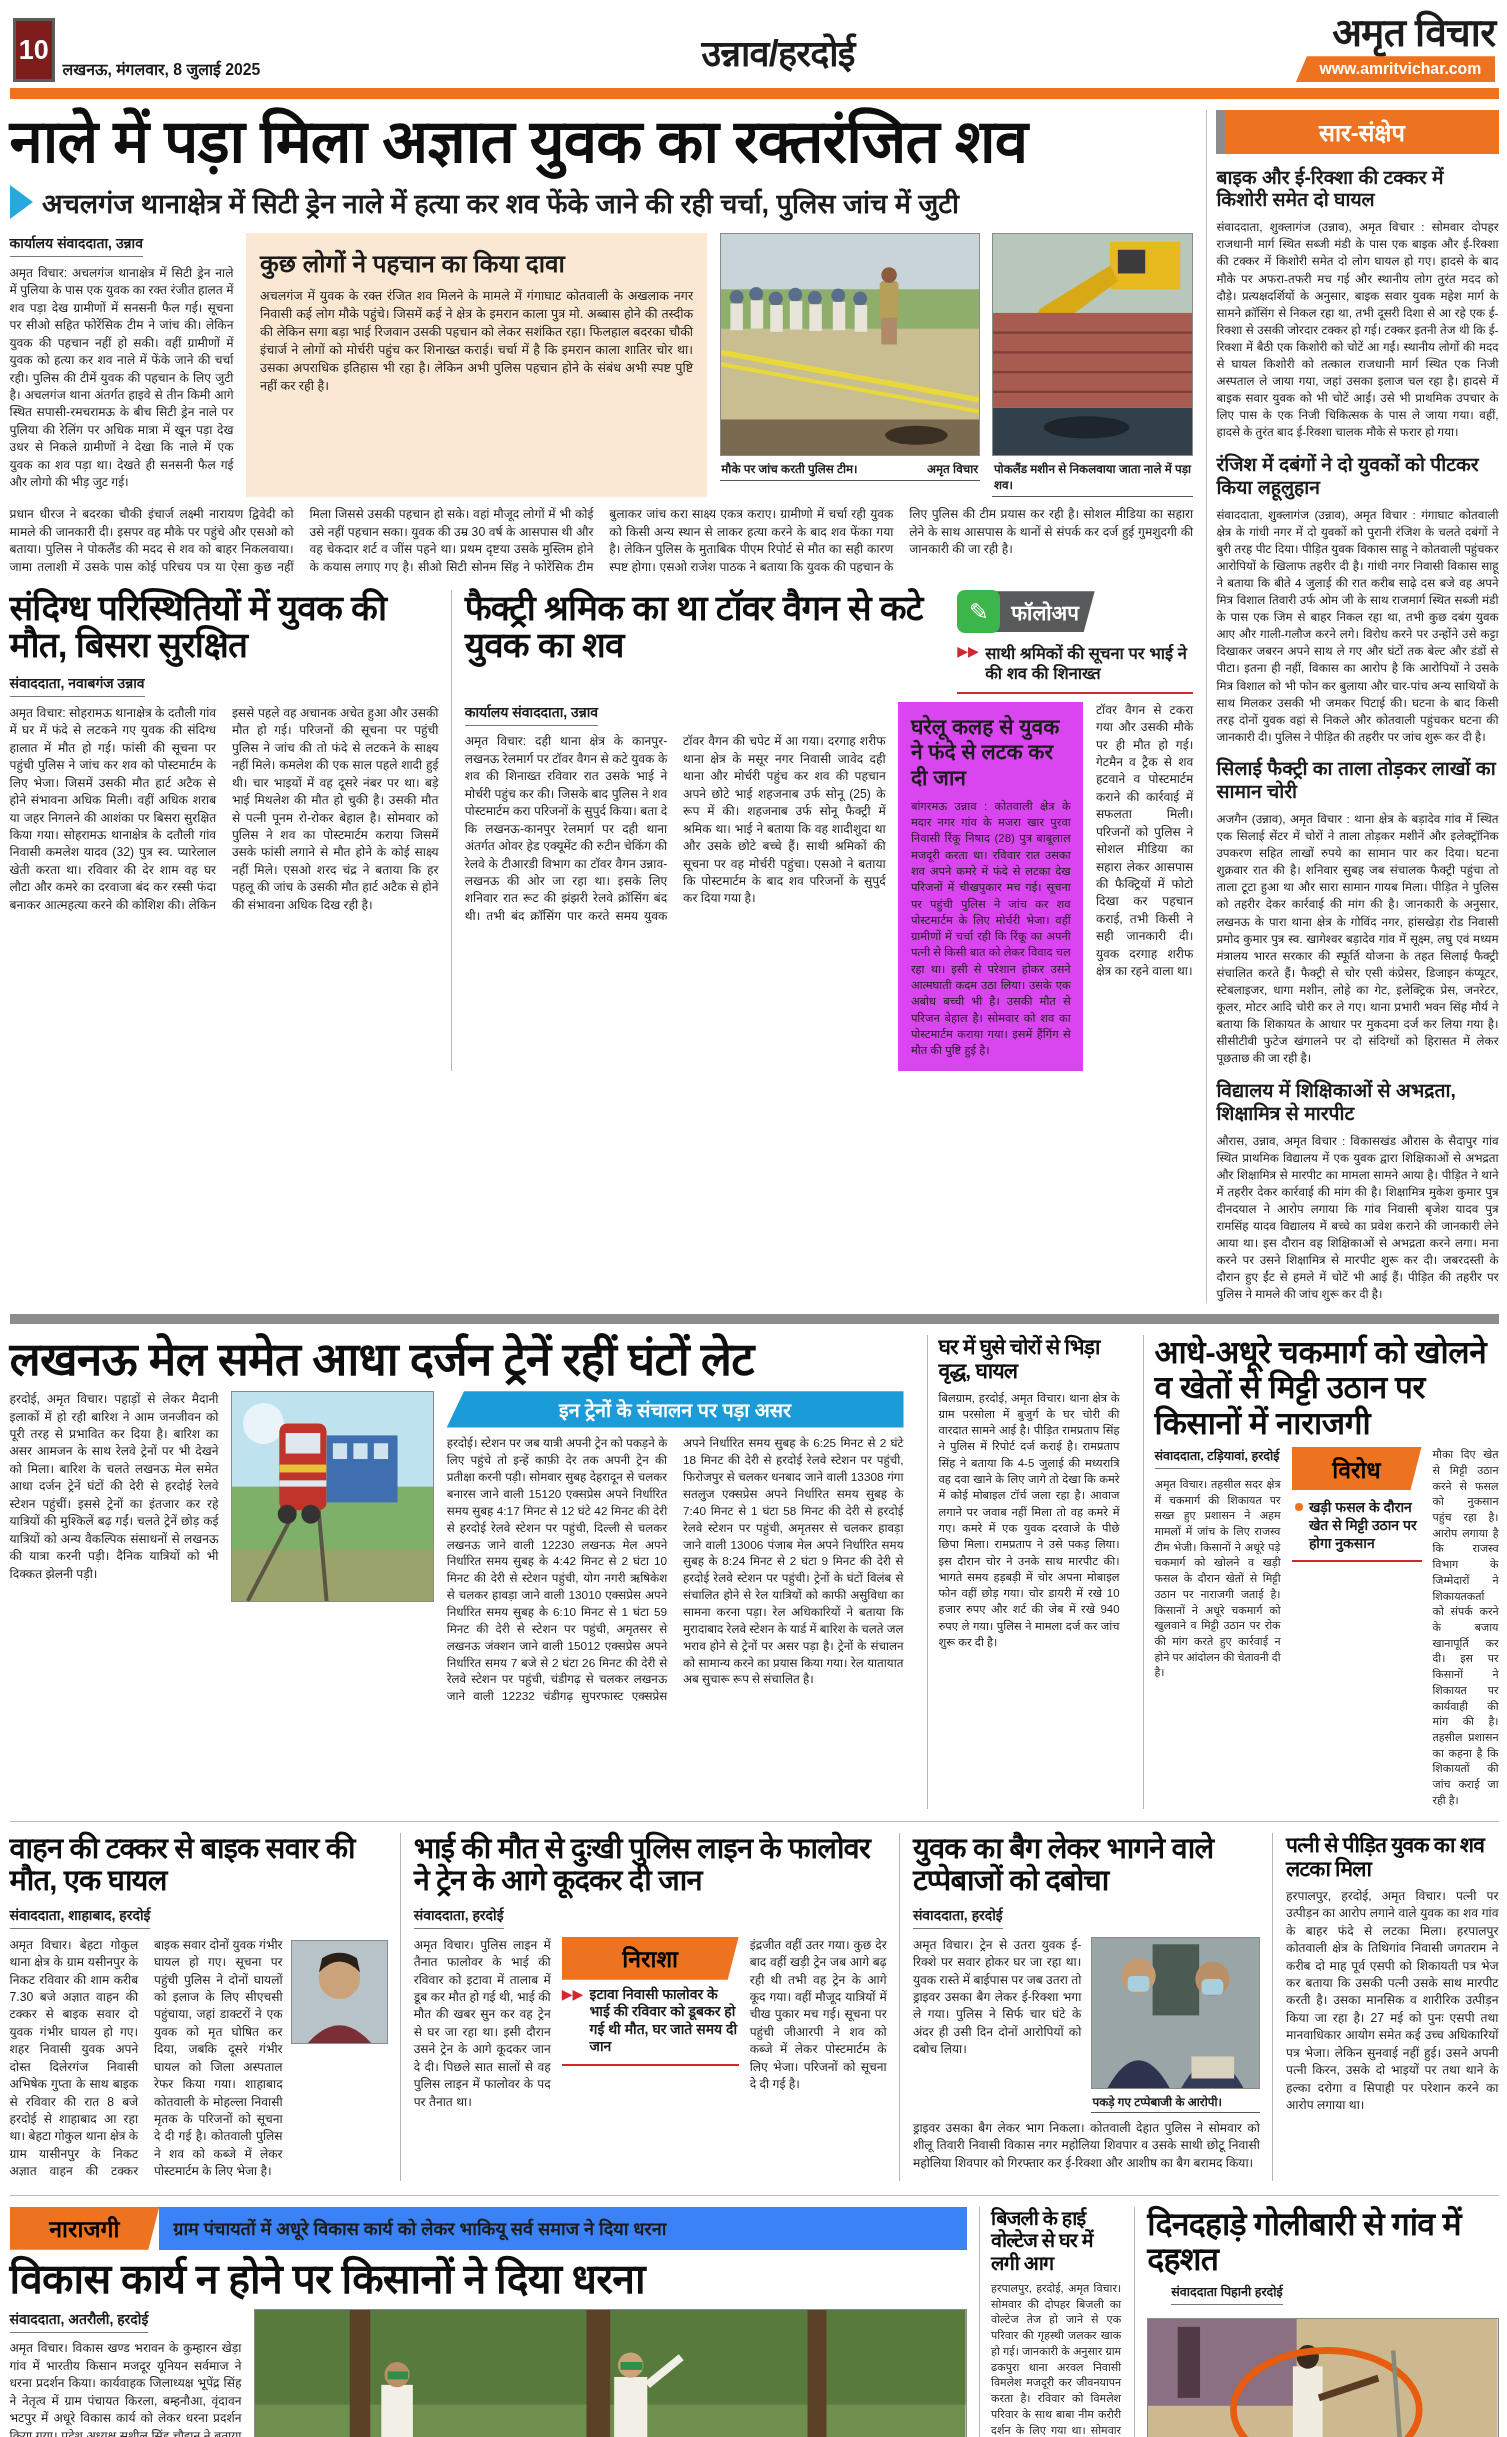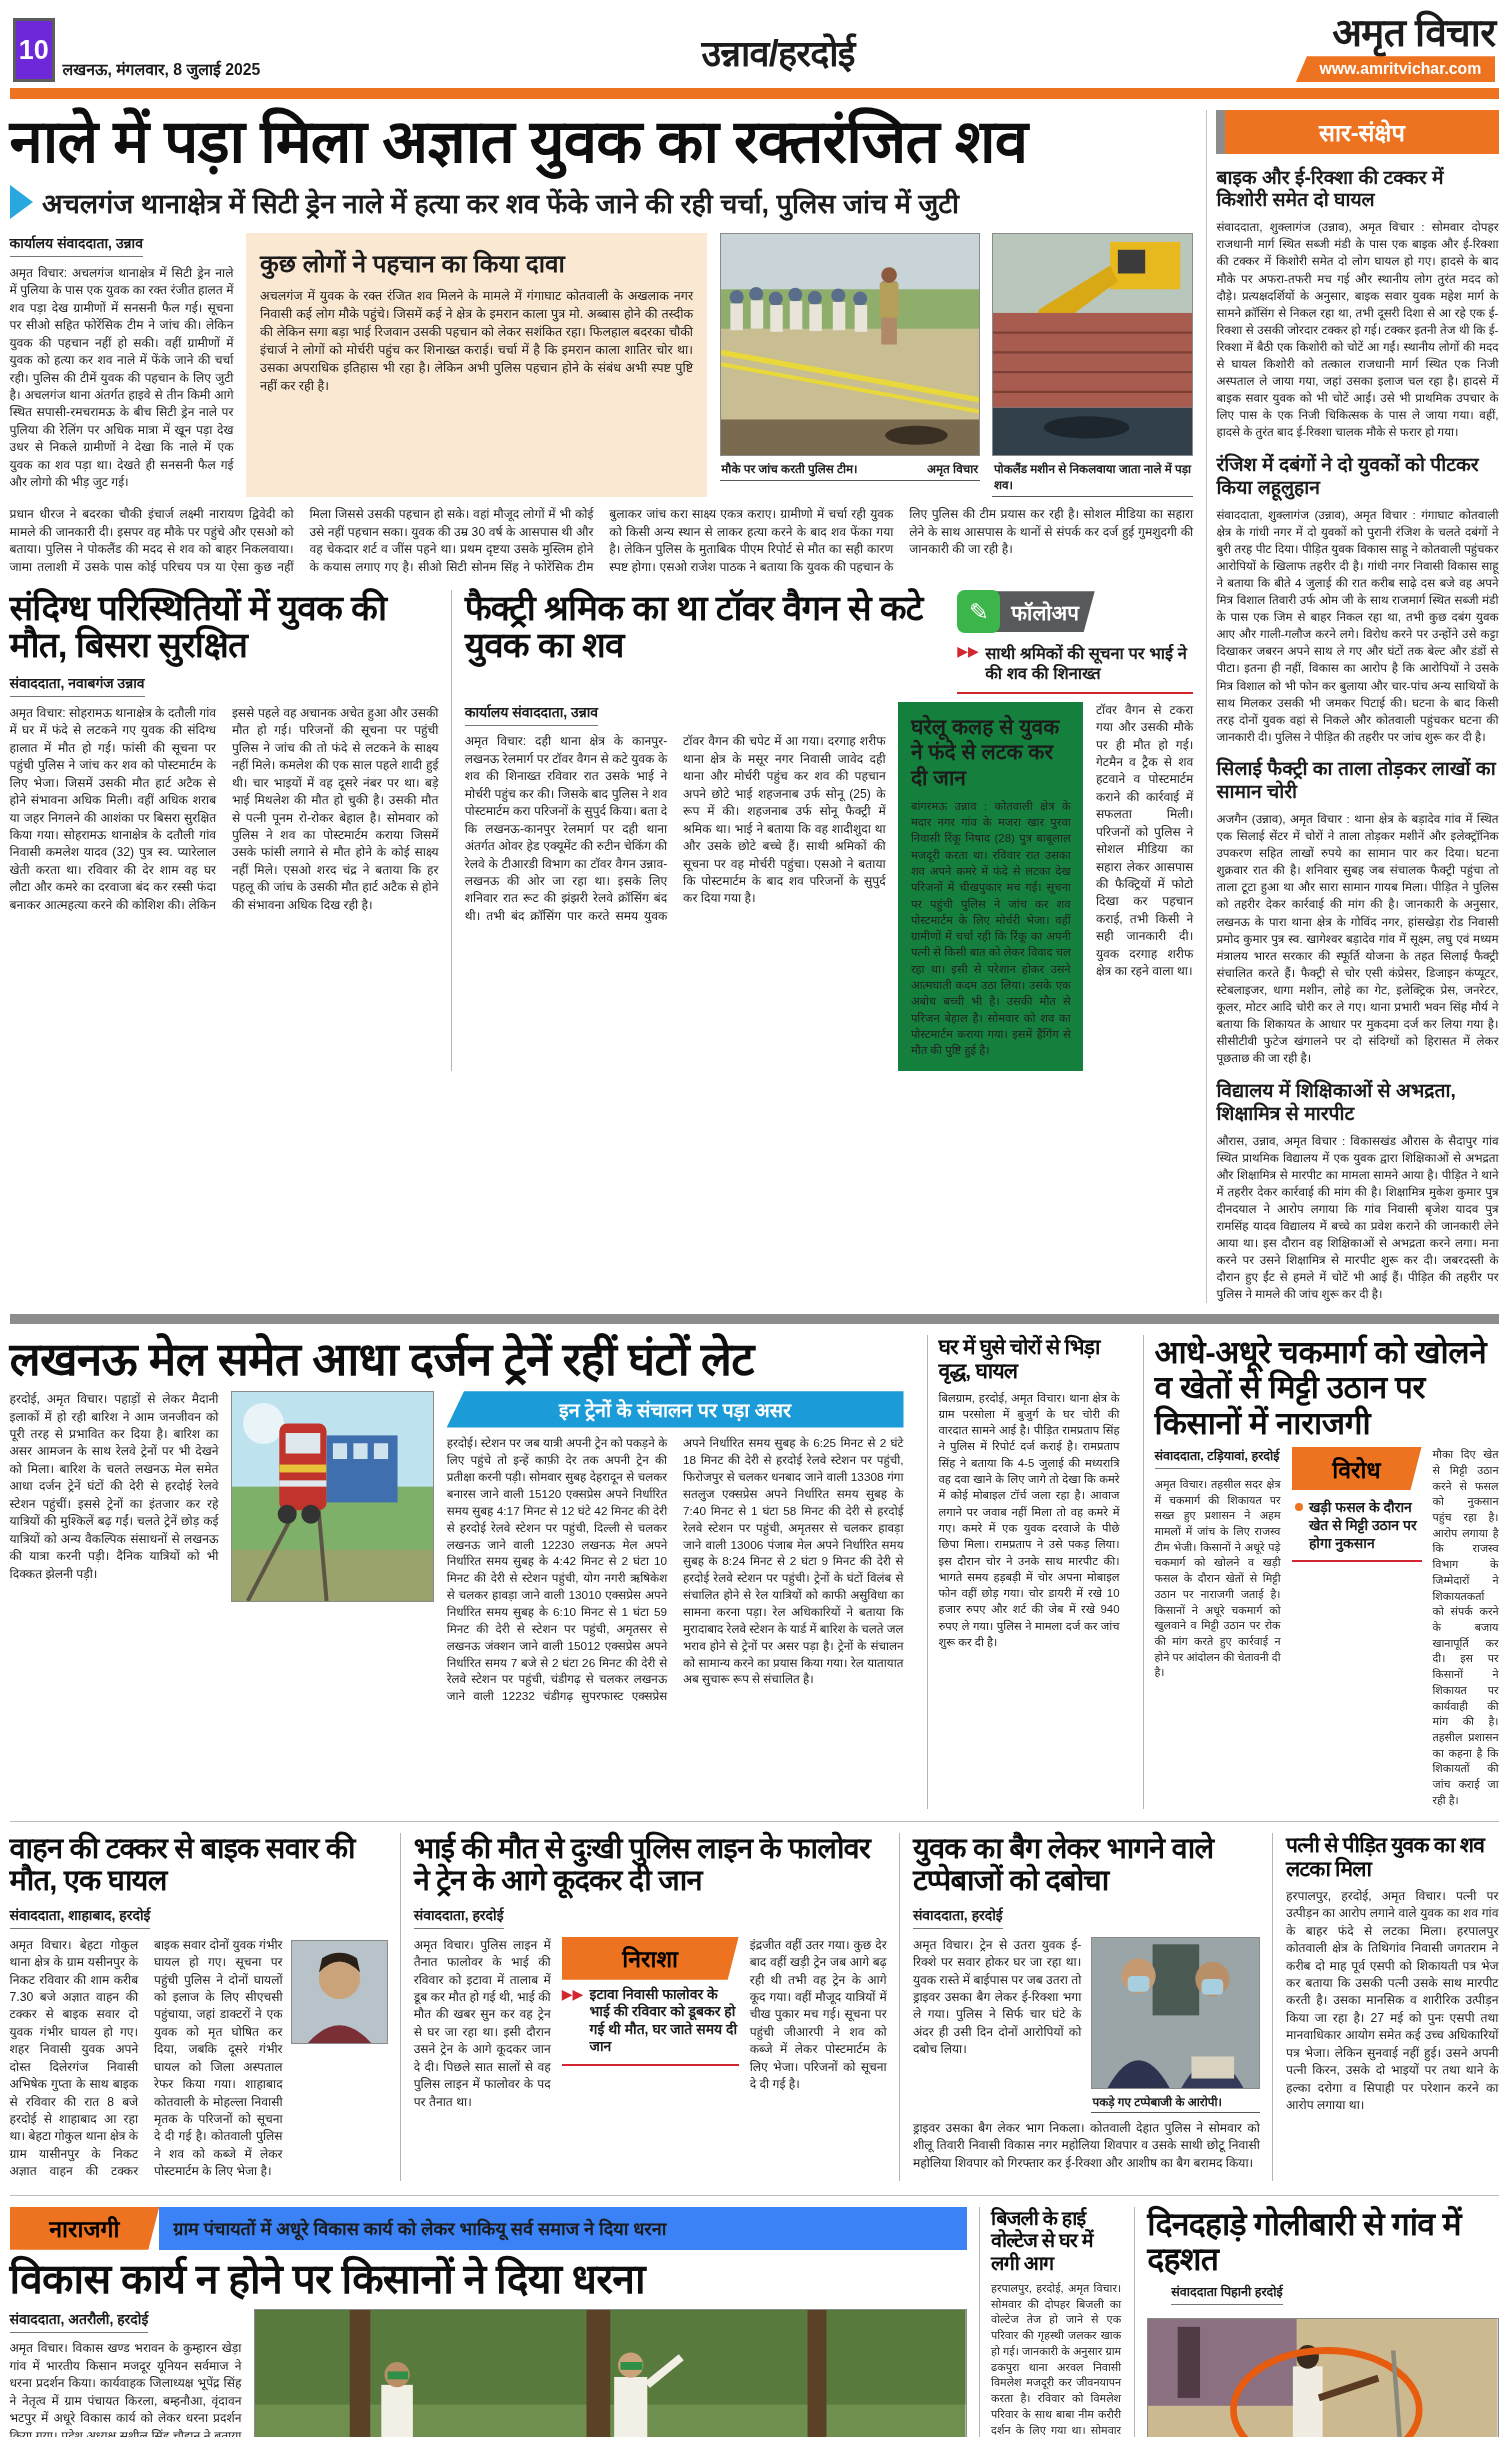--- a/index.html
+++ b/index.html
@@ -2,21 +2,21 @@
 <html lang="hi" style="font-size:12.6px"><head>
 <meta charset="utf-8">
 <style>
   html,body{margin:0;padding:0;background:#fff;}
   body{width:1508px;font-family:"Liberation Sans","DejaVu Sans",sans-serif;color:#1c1c1c;}
   .page{width:1508px;box-sizing:border-box;padding:4.7px 9.5px 0 9.5px;}
   .jt{text-align:justify;}
   
   .masthead{display:flex;align-items:flex-end;justify-content:space-between;padding:7.9px 3.2px 4.7px 3.2px;}
   .mh-left{display:flex;align-items:flex-end;gap:7.9px;}
-  .pageno{width:36px;height:58px;background:#6d28d9;border:3.2px solid #5c5c5c;color:#fff;
+  .pageno{width:36px;height:58px;background:#7f1d1d;border:3.2px solid #5c5c5c;color:#fff;
           font-size:27px;font-weight:800;display:flex;align-items:center;justify-content:center;}
   .dateline{font-size:15.8px;font-weight:700;padding-bottom:1.6px;}
   .section-title{font-size:36px;font-weight:800;letter-spacing:-0.8px;padding-bottom:4.7px;}
   .mh-right{text-align:right;}
   .brand{font-size:39px;font-weight:800;letter-spacing:-0.8px;line-height:1;}
   .website{margin-top:4.7px;background:#ee7320;color:#fff;font-size:15.8px;font-weight:700;
            padding:3.9px 14px 3.9px 23.6px;clip-path:polygon(11px 0,100% 0,100% 100%,0 100%);}
   .orange-rule{height:10.2px;background:#ee7320;margin:1.6px 0 11px 0;}
   
   .headline{font-weight:800;color:#0e0e0e;letter-spacing:-0.8px;line-height:1.05;}
@@ -55,21 +55,21 @@
   .sec2{display:flex;gap:12.6px;margin-top:14px;}
   .art-suspicious{width:429px;}
   .art-factory{flex:1;}
   .h2a{font-size:35px;}
   .factory-head{display:flex;gap:12.6px;align-items:flex-start;}
   .followup{display:flex;align-items:center;margin-bottom:9.5px;}
   .fu-icon{width:43px;height:43px;background:#3cb54a;border-radius:7.9px;color:#fff;font-size:23.6px;
            display:flex;align-items:center;justify-content:center;z-index:1;}
   .fu-label{background:#58595b;color:#fff;font-size:20.5px;font-weight:800;padding:6.3px 15.8px 6.3px 20.5px;
             margin-left:-9.5px;clip-path:polygon(0 0,100% 0,calc(100% - 11px) 100%,0 100%);}
-  .bluebox{background:#15803d;padding:12.6px;box-sizing:border-box;}
+  .bluebox{background:#d946ef;padding:12.6px;box-sizing:border-box;}
   .bluebox-title{font-size:21px;font-weight:800;line-height:1.2;margin-bottom:7.9px;}
   
   .sec3{display:flex;gap:23px;}
   .art-trains{width:894px;}
   .h-train{font-size:46px;}
   .train-row{display:flex;gap:12.6px;margin-top:7.9px;}
   .blue-banner{background:#1b9cd8;color:#fff;font-size:19.7px;font-weight:800;text-align:center;
                padding:4.7px 0;clip-path:polygon(17.3px 0,100% 0,100% 100%,0 100%);margin-bottom:7.9px;}
   .art-elder{width:181px;}
   .art-farm{flex:1;}

